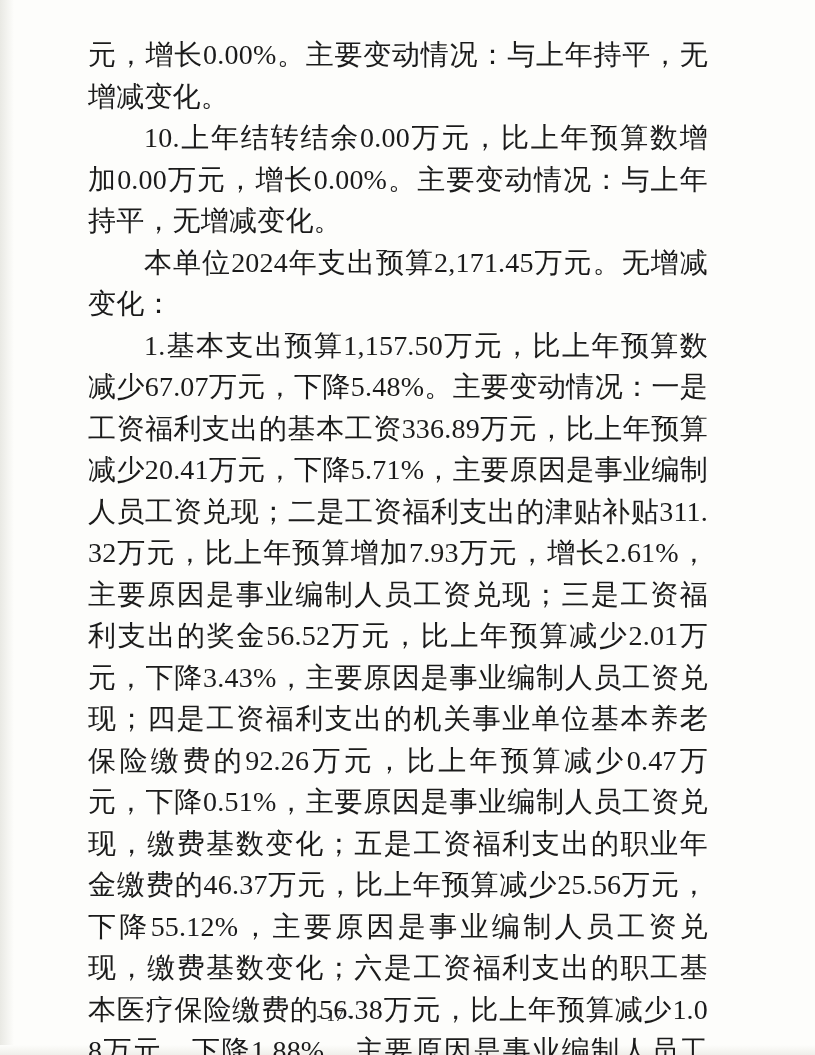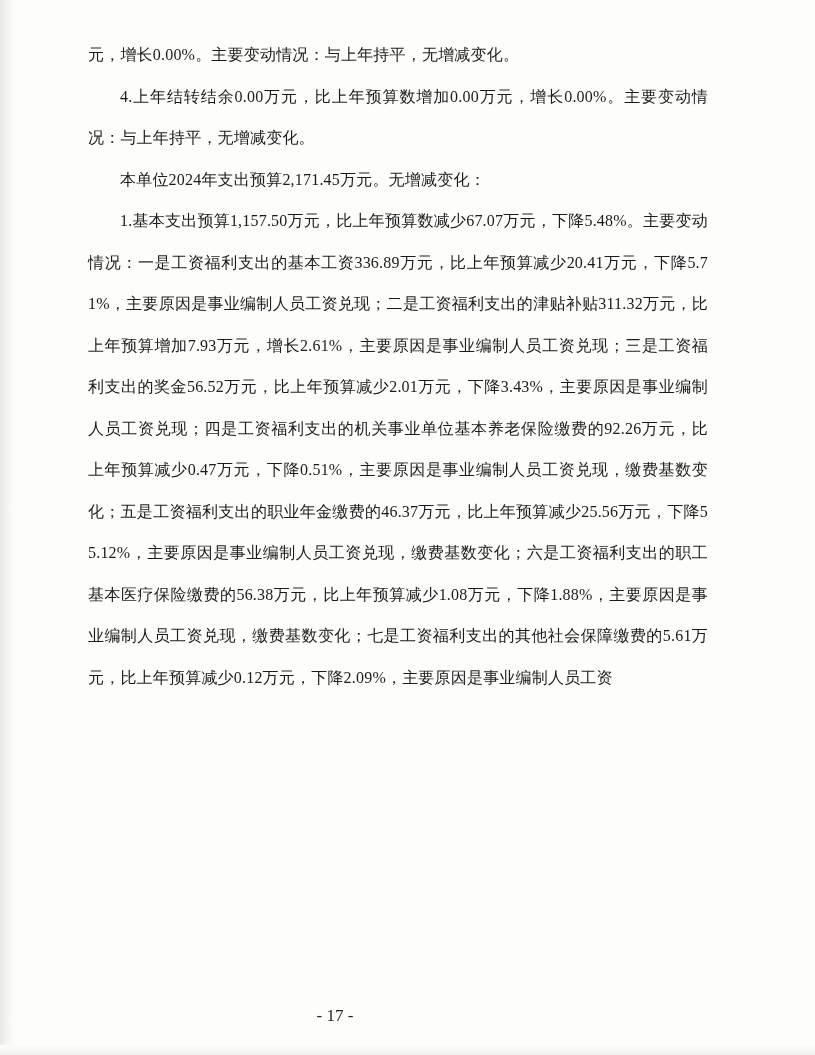--- a/index.html
+++ b/index.html
@@ -18,21 +18,21 @@
     overflow: hidden;
     box-sizing: border-box;
   }
   .page-inner {
     position: absolute;
     left: 88px;
     top: 34px;
     width: 620px;
   }
   .para {
-    font-size: 16px;
+    font-size: 28px;
     line-height: 41.5px;
     color: #1b1b1b;
     text-align: justify;
     text-justify: inter-ideograph;
     letter-spacing: 0.2px;
     margin: 0;
     word-break: break-all;
     font-family: "Liberation Serif", "DejaVu Serif", serif;
   }
   .indent {
@@ -69,19 +69,19 @@
 </style>
 </head>
 <body>
 
 <div class="page">
   <div class="page-edge-left"></div>
   <div class="page-edge-bottom"></div>
 
   <div class="page-inner">
     <p class="para">元，增长0.00%。主要变动情况：与上年持平，无增减变化。</p>
-    <p class="para indent">4.上年结转结余0.00万元，比上年预算数增加0.00万元，增长0.00%。主要变动情况：与上年持平，无增减变化。</p>
+    <p class="para indent">10.上年结转结余0.00万元，比上年预算数增加0.00万元，增长0.00%。主要变动情况：与上年持平，无增减变化。</p>
     <p class="para indent">本单位2024年支出预算2,171.45万元。无增减变化：</p>
     <p class="para indent">1.基本支出预算1,157.50万元，比上年预算数减少67.07万元，下降5.48%。主要变动情况：一是工资福利支出的基本工资336.89万元，比上年预算减少20.41万元，下降5.71%，主要原因是事业编制人员工资兑现；二是工资福利支出的津贴补贴311.32万元，比上年预算增加7.93万元，增长2.61%，主要原因是事业编制人员工资兑现；三是工资福利支出的奖金56.52万元，比上年预算减少2.01万元，下降3.43%，主要原因是事业编制人员工资兑现；四是工资福利支出的机关事业单位基本养老保险缴费的92.26万元，比上年预算减少0.47万元，下降0.51%，主要原因是事业编制人员工资兑现，缴费基数变化；五是工资福利支出的职业年金缴费的46.37万元，比上年预算减少25.56万元，下降55.12%，主要原因是事业编制人员工资兑现，缴费基数变化；六是工资福利支出的职工基本医疗保险缴费的56.38万元，比上年预算减少1.08万元，下降1.88%，主要原因是事业编制人员工资兑现，缴费基数变化；七是工资福利支出的其他社会保障缴费的5.61万元，比上年预算减少0.12万元，下降2.09%，主要原因是事业编制人员工资</p>
   </div>
 
   <div class="footer">- 17 -</div>
 </div>
 
 </body></html>

